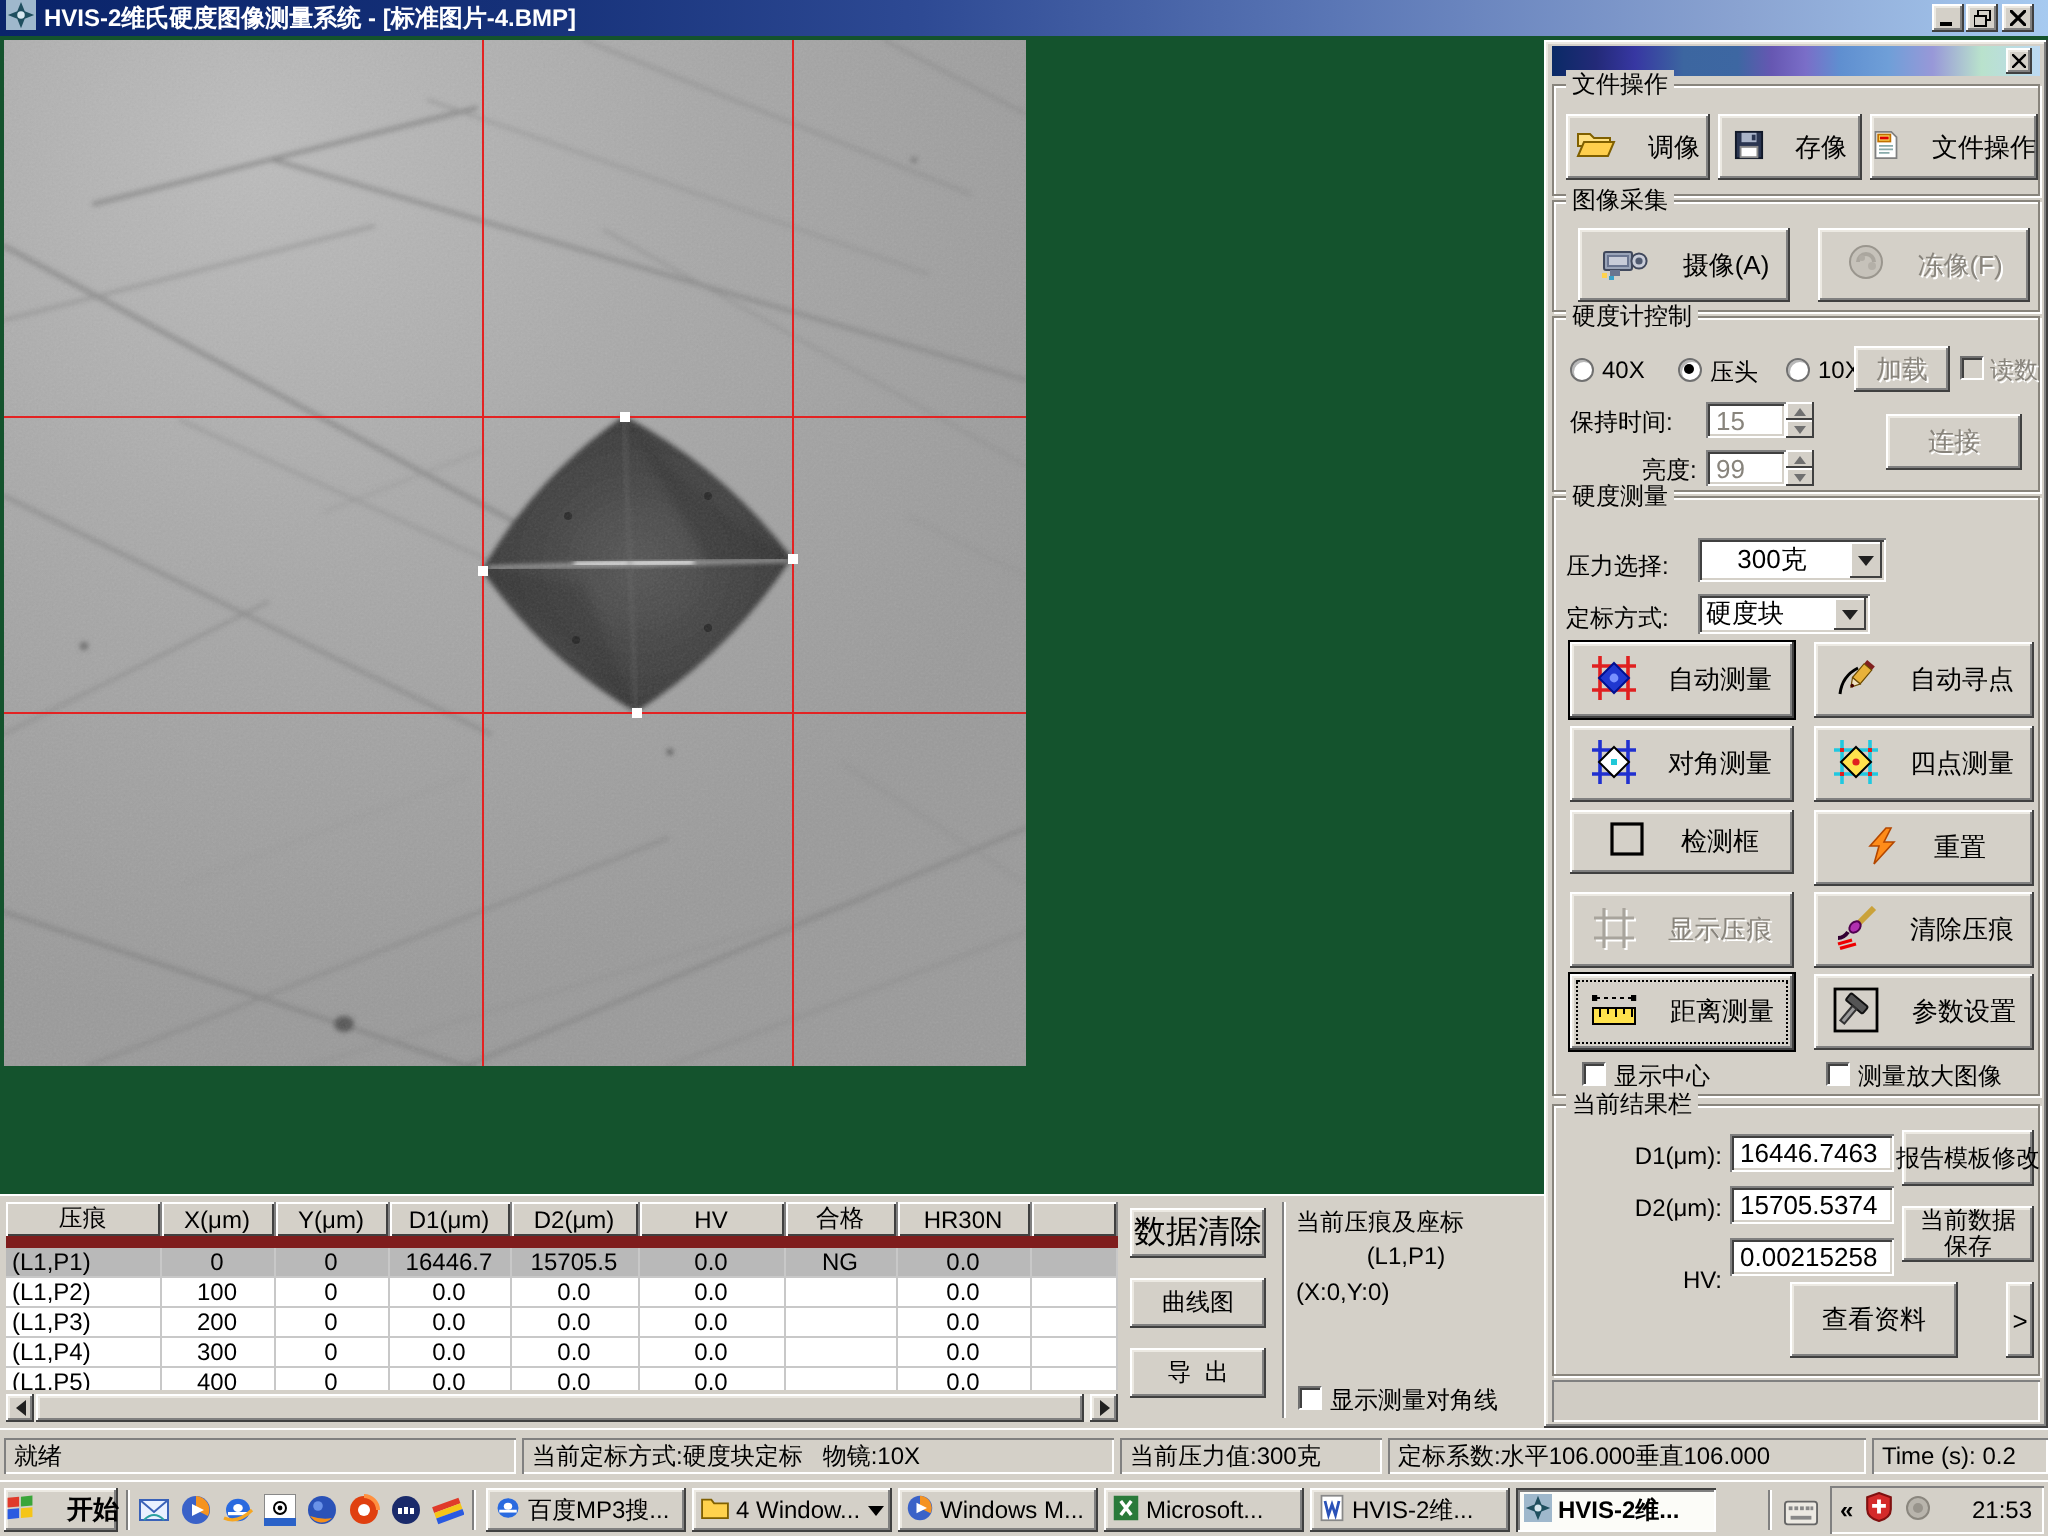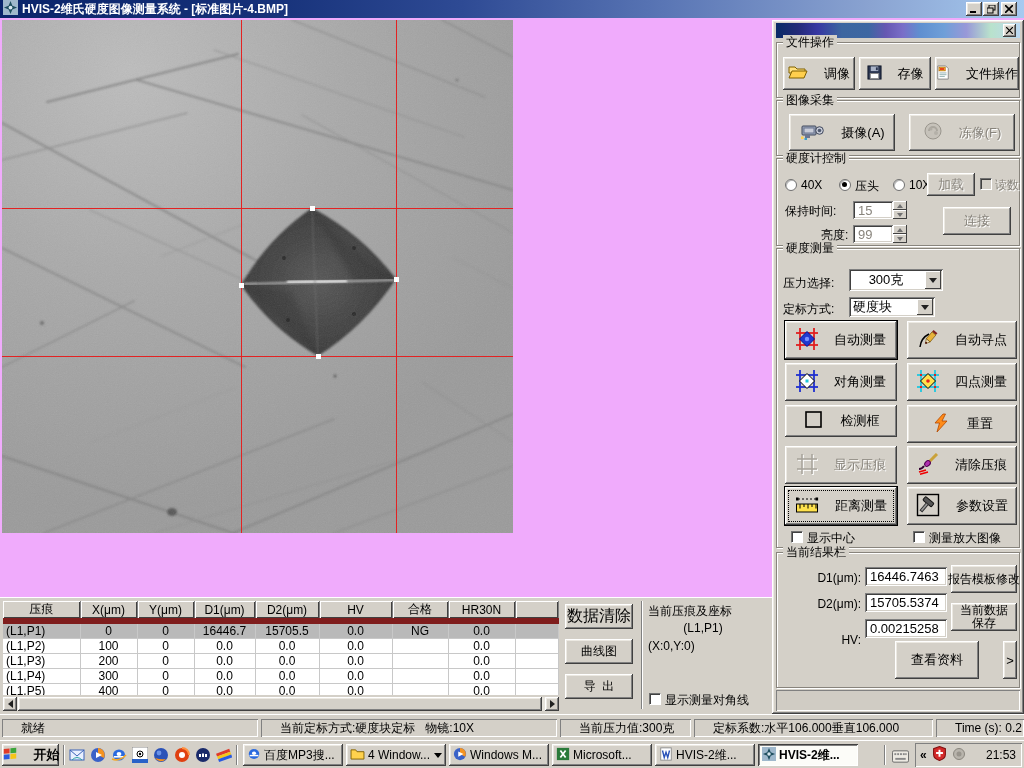--- a/index.html
+++ b/index.html
@@ -1,18 +1,18 @@
 <!DOCTYPE html>
 <html><head>
 <meta charset="utf-8">
 <style>
 *{margin:0;padding:0;box-sizing:border-box}
 html,body{width:1024px;height:768px;overflow:hidden}
 body{font-family:"Liberation Sans",sans-serif;font-size:12px;color:#000}
-#screen{position:relative;width:1024px;height:768px;background:#f0abfc;overflow:hidden}
+#screen{position:relative;width:1024px;height:768px;background:#14532d;overflow:hidden}
 .abs{position:absolute}
 .raised{background:#d4d0c8;box-shadow:inset -1px -1px #404040,inset 1px 1px #fff,inset -2px -2px #808080,inset 2px 2px #ece9e2}
 .btn{display:flex;align-items:center;justify-content:center;gap:16px;background:#d4d0c8;box-shadow:inset -1px -1px #404040,inset 1px 1px #fff,inset -2px -2px #808080,inset 2px 2px #ece9e2;font-size:13px;white-space:nowrap;cursor:default;user-select:none}
 .btn.def{box-shadow:0 0 0 1px #000,inset -1px -1px #404040,inset 1px 1px #fff,inset -2px -2px #808080,inset 2px 2px #ece9e2}
 .btn.foc{outline:1px dotted #000;outline-offset:-4px}
 .dis{color:#88847c;text-shadow:1px 1px 0 #fff}
 .sunkw{background:#fff;box-shadow:inset 1px 1px #808080,inset -1px -1px #fff,inset 2px 2px #404040,inset -2px -2px #d4d0c8}
 .grp{position:absolute;border:1px solid #88847c;box-shadow:inset 1px 1px 0 #fff,1px 1px 0 #fff}
 .lgd{position:absolute;top:-8px;left:6px;background:#d4d0c8;padding:0 3px;line-height:14px;font-size:12px;white-space:nowrap}
 .lbl{position:absolute;white-space:nowrap;font-size:12px}
@@ -31,21 +31,21 @@
 .combo .dd{width:16px;margin:2px;background:#d4d0c8;box-shadow:inset -1px -1px #404040,inset 1px 1px #fff;display:flex;align-items:center;justify-content:center}
 .spin{position:absolute;width:14px;display:flex;flex-direction:column}
 .spin>div{flex:1;background:#d4d0c8;box-shadow:inset -1px -1px #404040,inset 1px 1px #fff;display:flex;align-items:center;justify-content:center}
 .titlebar{left:0;top:0;width:1024px;height:18px;background:linear-gradient(90deg,#0a246a 0%,#153078 25%,#2e4a94 45%,#5a76b5 65%,#8aa3d1 85%,#a6caf0 100%);display:flex;align-items:center;color:#fff;font-weight:bold;font-size:12px}
 .winbtn{position:absolute;top:2px;width:16px;height:14px;display:flex;align-items:center;justify-content:center}
 table.res{border-collapse:collapse;table-layout:fixed;background:#fff;width:556px;font-size:12px}
 table.res th{background:#d4d0c8;font-weight:normal;border-right:1px solid #808080;border-bottom:6px solid #7f1d1d;box-shadow:inset 1px 1px #fff,inset -1px -1px #404040;height:17px;overflow:hidden}
 table.res td{border-right:1px solid #c8c8c8;border-bottom:1px solid #c8c8c8;height:14px;text-align:center;overflow:hidden;white-space:nowrap}
 table.res td.l{text-align:left;padding-left:3px}
 table.res tr.sel td{background:#b9b9b9}
-.statpan{position:absolute;height:18px;background:#d4d0c8;box-shadow:inset 1px 1px #808080,inset -1px -1px #fff;display:flex;align-items:center;padding-left:19px;font-size:12px;white-space:nowrap;overflow:hidden}
+.statpan{position:absolute;height:18px;background:#d4d0c8;box-shadow:inset 1px 1px #808080,inset -1px -1px #fff;display:flex;align-items:center;padding-left:5px;font-size:12px;white-space:nowrap;overflow:hidden}
 .task{position:absolute;top:3px;width:100px;height:22px;background:#d4d0c8;box-shadow:inset -1px -1px #404040,inset 1px 1px #fff,inset -2px -2px #808080,inset 2px 2px #ece9e2;display:flex;align-items:center;gap:3px;padding:0 4px;font-size:12px;overflow:hidden;white-space:nowrap}
 .task.act{background:#fcfcf8;box-shadow:inset 1px 1px #404040,inset -1px -1px #fff,inset 2px 2px #808080;font-weight:bold}
 .vsep{position:absolute;width:2px;border-left:1px solid #808080;border-right:1px solid #fff}
 .ql{position:absolute;top:5px;width:17px;height:17px;display:flex;align-items:center;justify-content:center}
 .ic{display:inline-block;flex:none}
 </style>
 </head>
 <body>
 
 <div id="screen">

